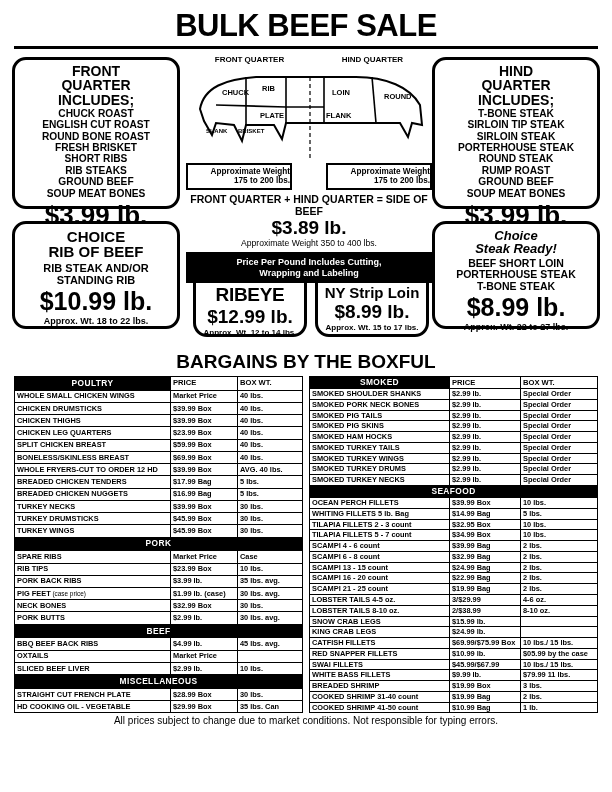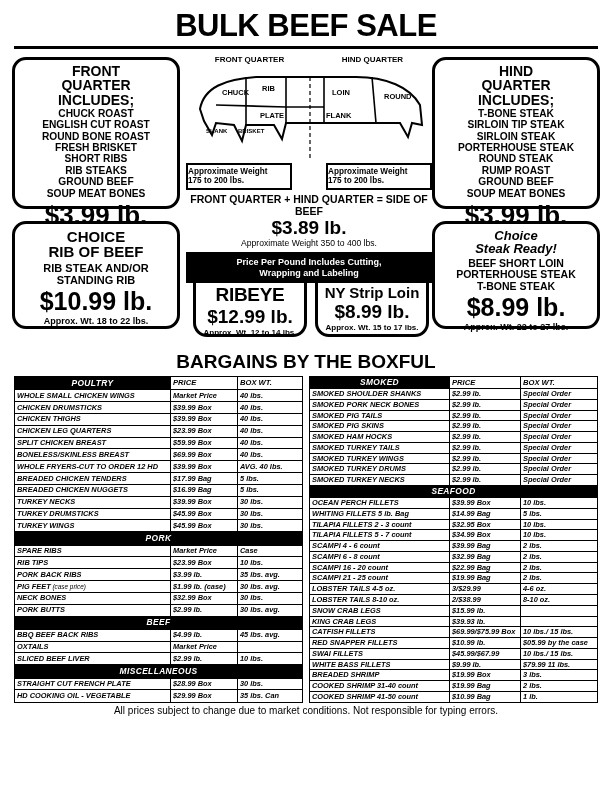--- a/index.html
+++ b/index.html
@@ -66,37 +66,37 @@
   #nystrip-box .lbl{font-size:9px;font-weight:bold;line-height:1.05;}
   #nystrip-box .name{font-size:15px;font-weight:bold;}
   #nystrip-box .price{font-size:19px;}
   #nystrip-box .note{font-size:8px;font-weight:bold;}
 
   
   .center{position:absolute;left:186px;top:6px;width:246px;}
   .qlabels{display:flex;justify-content:space-around;font-size:8px;font-weight:bold;}
   .diagram{position:relative;width:246px;height:96px;margin-top:1px;}
   .wbox{
-    border:2px solid #000;text-align:left;font-size:8.2px;font-weight:bold;
+    border:2px solid #000;text-align:right;font-size:8.2px;font-weight:bold;
     line-height:1.15;padding:2px 0;width:106px;box-sizing:border-box;
   }
   .wrow{display:flex;justify-content:space-between;margin-top:2px;}
   .sideline{text-align:center;font-size:10.5px;font-weight:bold;margin-top:3px;}
   .approx{text-align:center;font-size:8.6px;margin-top:1px;}
   .price389{text-align:center;font-size:19px;font-weight:bold;margin-top:1px;line-height:1;}
   .blackbar{
     background:#000;color:#fff;text-align:center;font-weight:bold;font-size:9px;
     padding:5px 4px;margin-top:4px;line-height:1.2;
   }
 
   
   .bargains-title{
     text-align:center;font-weight:bold;font-size:19px;margin-top:2px;margin-bottom:3px;
   }
-  .tables{display:flex;gap:6px;padding:0 14px;font-style:italic;}
+  .tables{display:flex;gap:6px;padding:0 14px;}
   table{border-collapse:collapse;width:100%;font-size:7.4px;}
   td,th{border:1px solid #000;padding:0px 2px;line-height:1.32;}
   .cat{
     background:#000;color:#fff;text-align:center;font-weight:bold;font-size:8.4px;
     letter-spacing:0.4px;
   }
   .colhdr{text-align:center;font-weight:bold;font-size:7.6px;}
   .item{font-weight:bold;}
   .c2{width:62px;text-align:left;font-weight:bold;}
   .c3{width:60px;text-align:left;font-weight:bold;}
@@ -469,20 +469,25 @@
             <td class="item">SCAMPI  4 - 6 count</td>
             <td class="c2r">$39.99 Bag</td>
             <td class="c3r">2 lbs.</td>
           </tr>
           <tr>
             <td class="item">SCAMPI  6 - 8 count</td>
             <td class="c2r">$32.99 Bag</td>
             <td class="c3r">2 lbs.</td>
           </tr>
           <tr>
+            <td class="item">SCAMPI  13 - 15 count</td>
+            <td class="c2r">$24.99 Bag</td>
+            <td class="c3r">2 lbs.</td>
+          </tr>
+          <tr>
             <td class="item">SCAMPI  16 - 20 count</td>
             <td class="c2r">$22.99 Bag</td>
             <td class="c3r">2 lbs.</td>
           </tr>
           <tr>
             <td class="item">SCAMPI  21 - 25 count</td>
             <td class="c2r">$19.99 Bag</td>
             <td class="c3r">2 lbs.</td>
           </tr>
           <tr>
@@ -495,21 +500,21 @@
             <td class="c2r">2/$38.99</td>
             <td class="c3r">8-10 oz.</td>
           </tr>
           <tr>
             <td class="item">SNOW CRAB LEGS</td>
             <td class="c2r">$15.99 lb.</td>
             <td class="c3r"></td>
           </tr>
           <tr>
             <td class="item">KING CRAB LEGS</td>
-            <td class="c2r">$39.93 lb.</td>
+            <td class="c2r">$24.99 lb.</td>
             <td class="c3r"></td>
           </tr>
           <tr>
             <td class="item">CATFISH FILLETS</td>
             <td class="c2r">$69.99/$75.99 Box</td>
             <td class="c3r">10 lbs./ 15 lbs.</td>
           </tr>
           <tr>
             <td class="item">RED SNAPPER FILLETS</td>
             <td class="c2r">$10.99 lb.</td>

